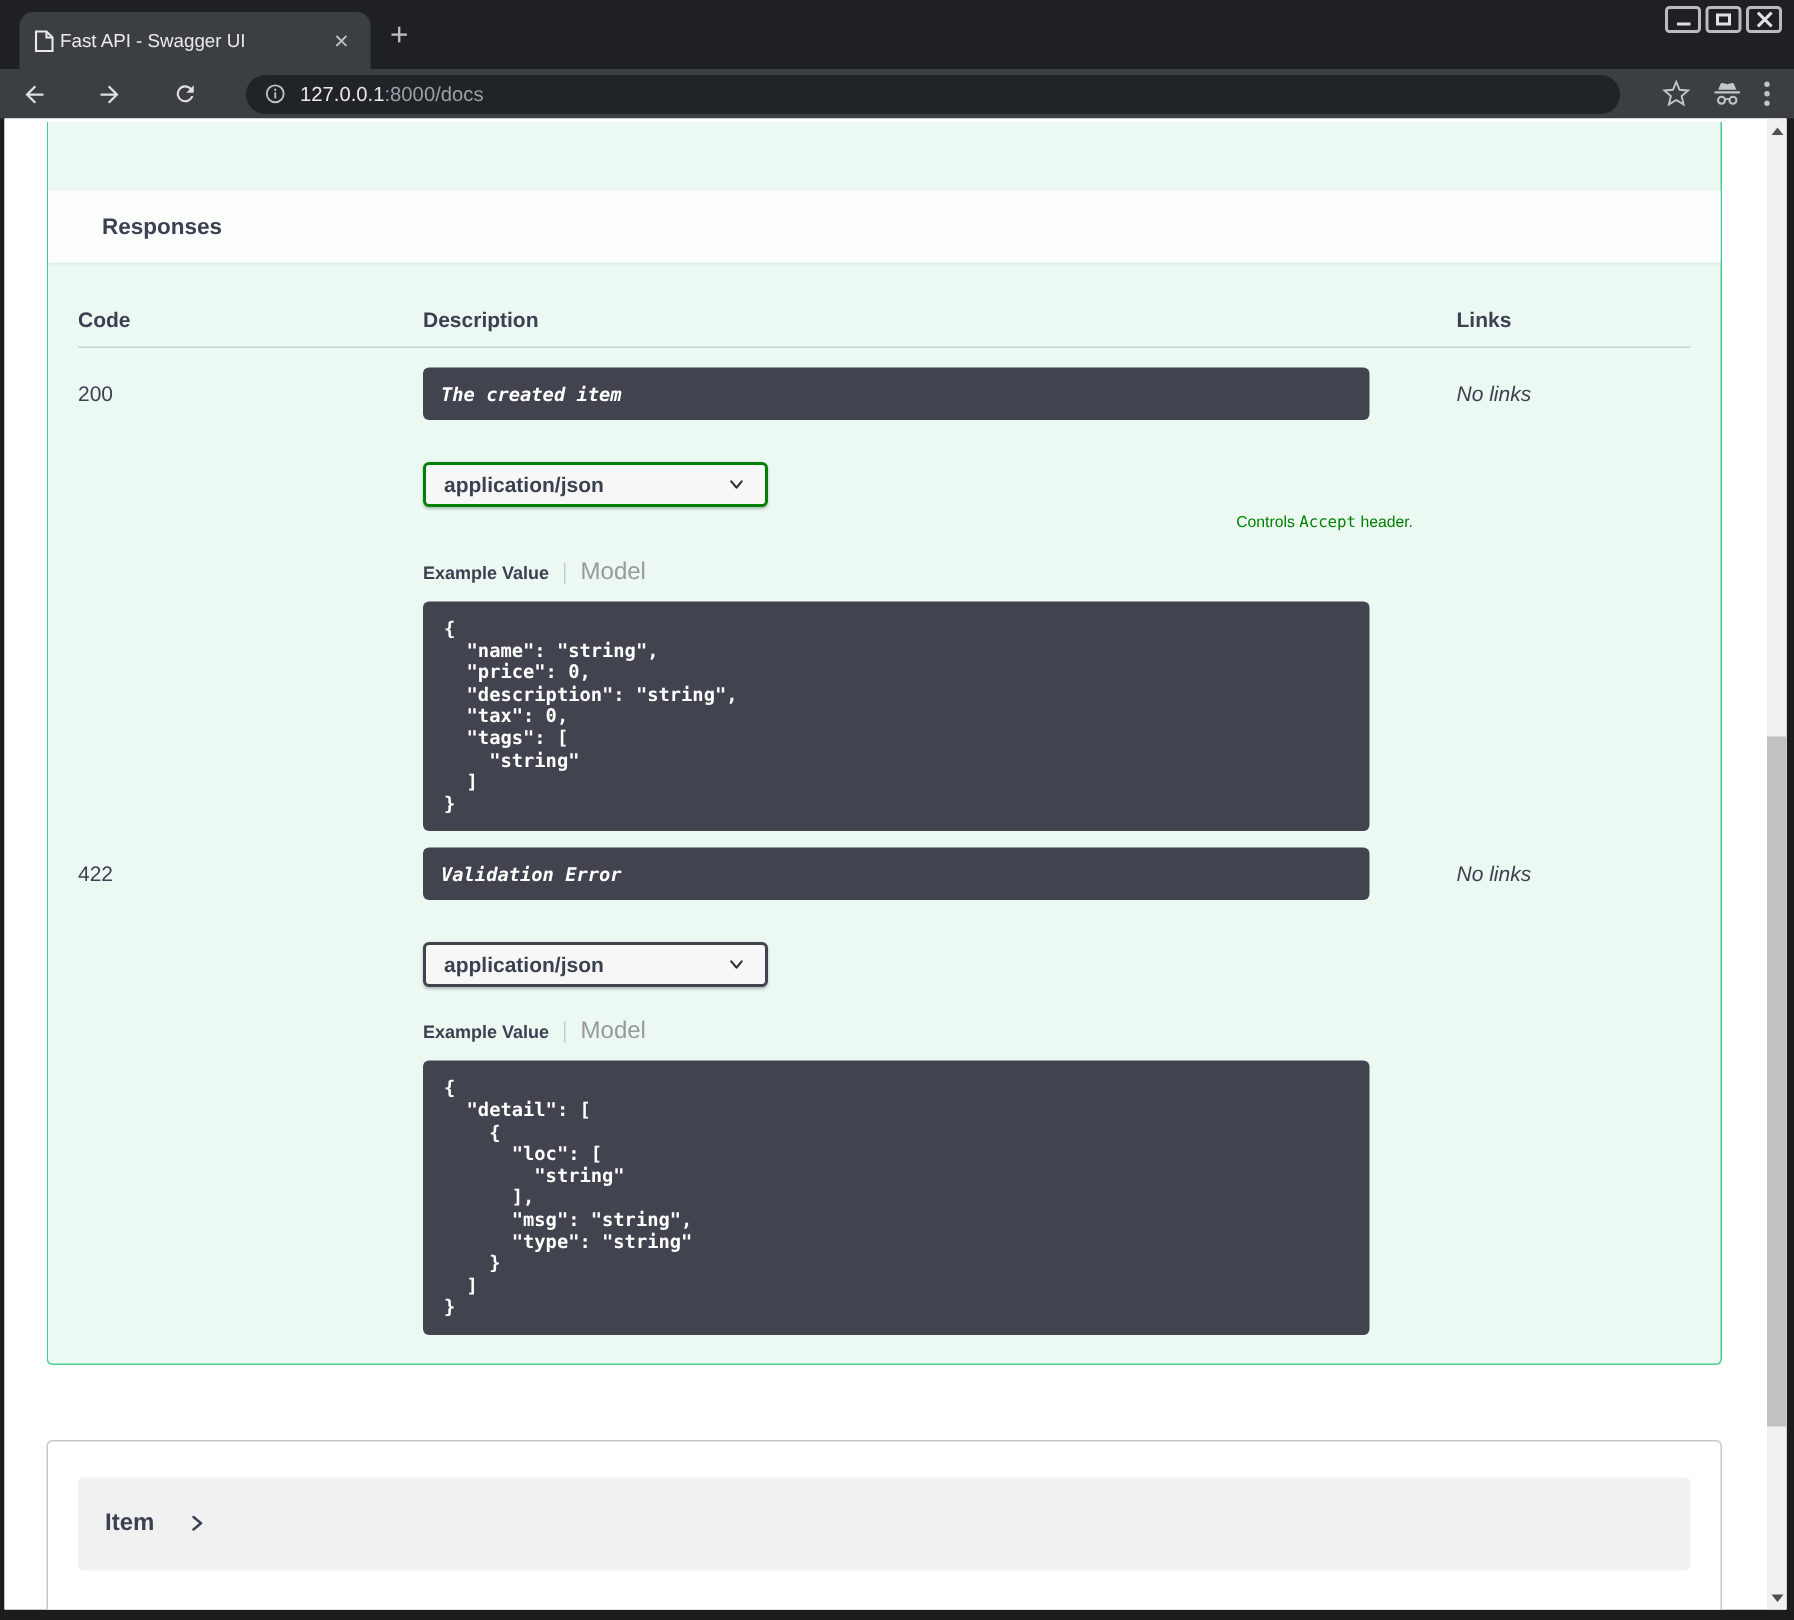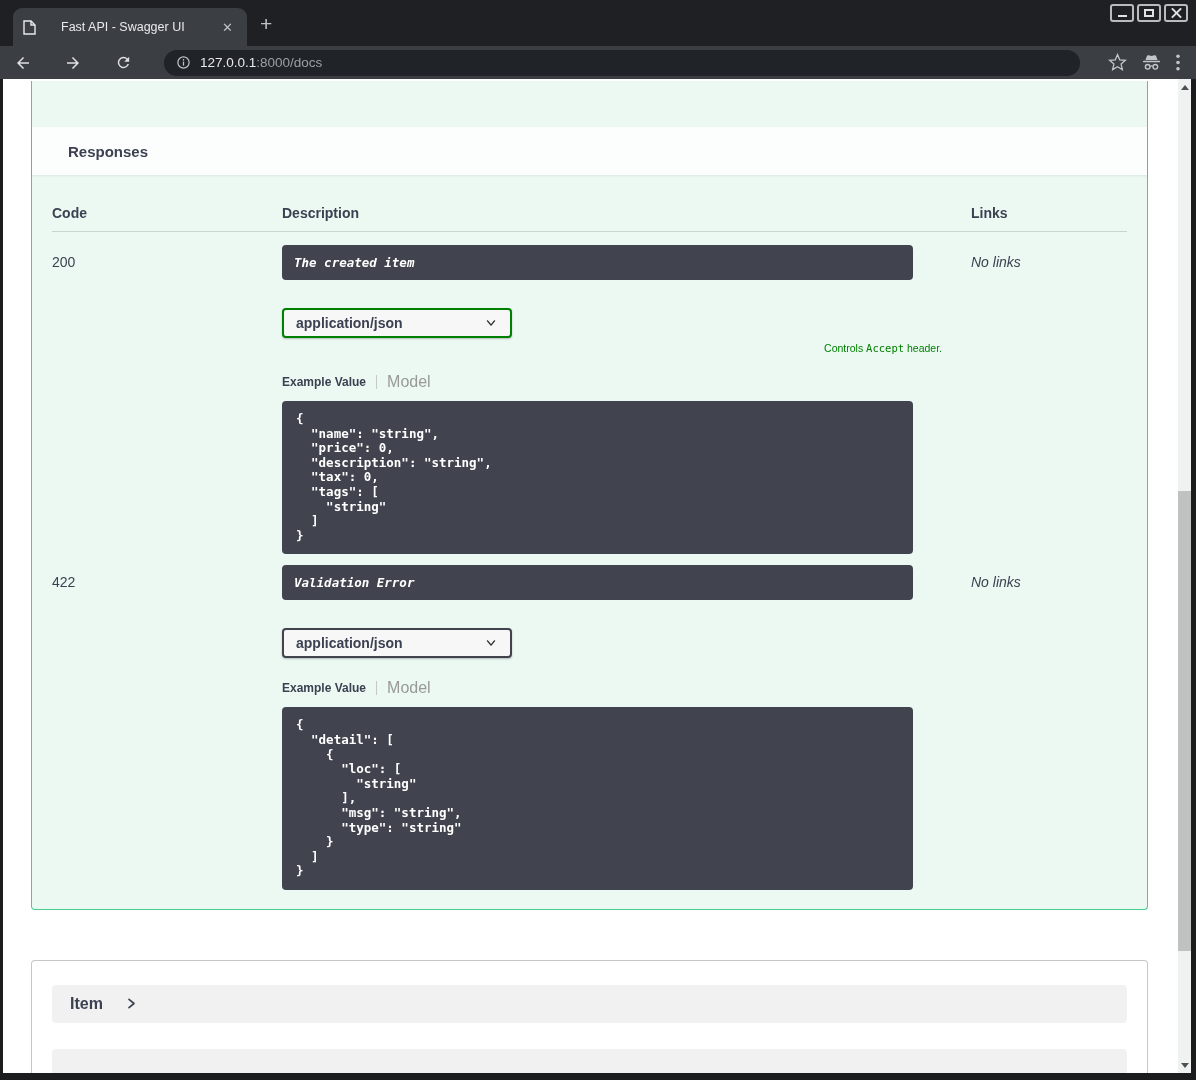--- a/index.html
+++ b/index.html
@@ -18,21 +18,21 @@
   }
 
   
   .titlebar {
     position:absolute; left:-3px; right:-5px; top:0; height:46px;
     background:#1e2023;
   }
   .tab {
     position:absolute; left:13px; top:8px; width:234px; height:38px;
     background:#3b3e43; border-radius:9px 9px 0 0;
-    display:flex; align-items:center; padding:0 10px; gap:25px;
+    display:flex; align-items:center; padding:0 10px; gap:4px;
   }
   .tab-title { color:#e8eaed; font-size:12.5px; flex:1; white-space:nowrap; overflow:hidden; }
   .tab-close { color:#bdc1c6; font-size:13px; cursor:pointer; padding:0 4px; }
   .newtab { position:absolute; left:260px; top:13px; color:#bdc1c6; font-size:21px; line-height:21px; cursor:pointer; }
   .win-controls { position:absolute; right:8px; top:4px; display:flex; gap:3px; }
   .winbtn {
     width:24px; height:18px; border:2px solid #b9bbbe; border-radius:3px;
     display:flex; align-items:center; justify-content:center; background:transparent;
   }
   .glyph-min { width:9px; height:2px; background:#dfe1e4; margin-top:6px; }
@@ -119,21 +119,21 @@
     margin-top:50px;
     border:1px solid rgba(59,65,81,.3); border-radius:4px; background:#fff;
   }
   .schemas-header {
     height:38px; display:flex; align-items:center; justify-content:space-between;
     padding:0 20px 0 10px; border-bottom:1px solid rgba(59,65,81,.3); cursor:pointer;
   }
   .schemas-header h4 { margin:0; font-size:15px; font-weight:bold; color:#3b4151; }
   .schemas-body { padding:24px 20px 20px 20px; }
   .model-card {
-    height:38px; background:rgba(0,0,0,.055); border-radius:4px;
+    height:62px; background:rgba(0,0,0,.055); border-radius:4px;
     display:flex; align-items:center; padding:0 18px; gap:22px; cursor:pointer;
   }
   .model-card + .model-card { margin-top:26px; }
   .model-name { font-size:16px; font-weight:bold; color:#3b4151; }
 
   
   .scrollbar {
     position:absolute; right:0; top:0; bottom:0; width:13px; background:#f0f1f1;
   }
   .sb-arrow-up, .sb-arrow-down {

